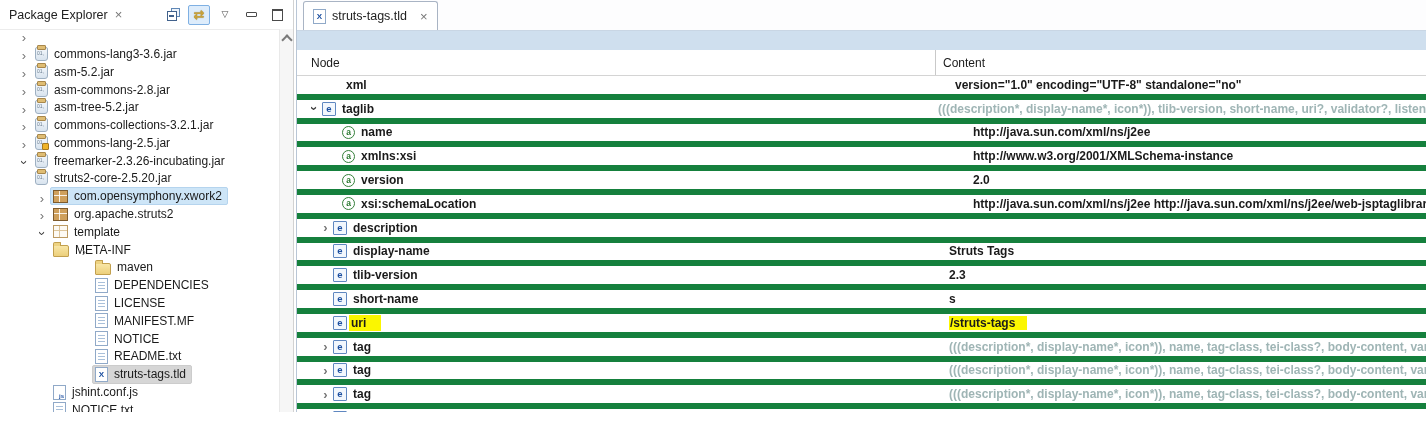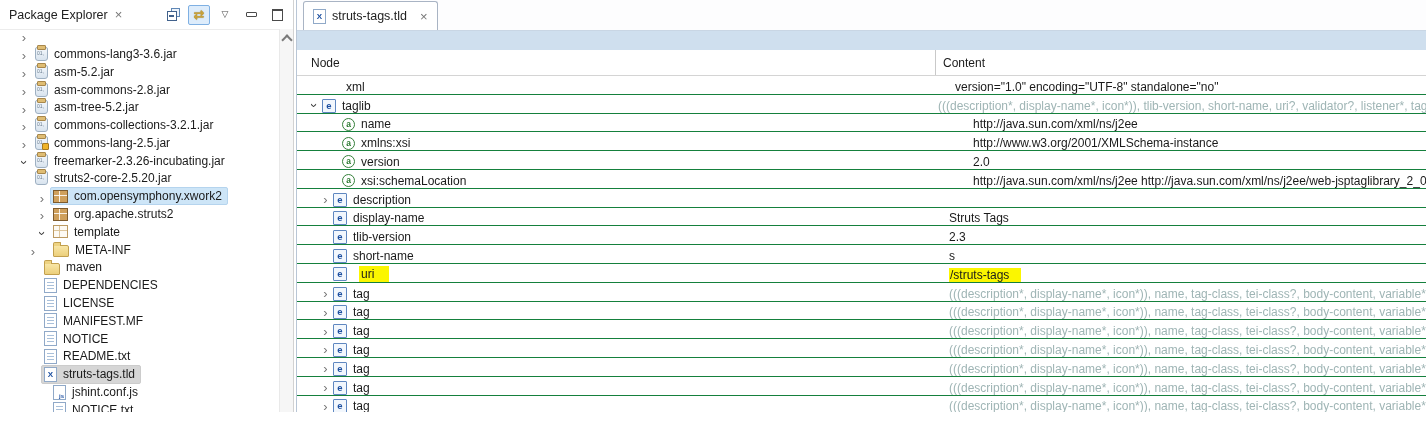--- a/index.html
+++ b/index.html
@@ -19,21 +19,21 @@
   .collapse-all-icon::before{content:"";position:absolute;right:0;top:0;width:7px;height:7px;border:1px solid #5f87b5;background:#eef4fb;}
   .collapse-all-icon::after{content:"";position:absolute;left:0;bottom:0;width:8px;height:8px;border:1px solid #41618c;
       background:linear-gradient(#41618c,#41618c) center/5px 2px no-repeat,#fff;}
   .link-with-editor-icon{font-size:13px;font-weight:bold;color:#c9a23a;line-height:1;text-shadow:0 0 1px #8a6d1c;}
   .view-menu-icon{font-size:9px;color:#4a4a4a;line-height:1;}
   .minimize-icon{width:9px;height:3px;border:1px solid #4a4a4a;border-radius:1px;}
   .maximize-icon{width:9px;height:9px;border:1px solid #4a4a4a;border-top-width:2px;}
 
   .pe-tree{position:absolute;left:0;right:13px;top:29px;bottom:0;overflow:hidden;}
   .trow{height:17.8px;display:flex;align-items:center;white-space:nowrap;}
-  .trow.lvl1{padding-left:16px;} .trow.lvl2{padding-left:34px;} .trow.lvl3{padding-left:25px;}
+  .trow.lvl1{padding-left:16px;} .trow.lvl2{padding-left:34px;} .trow.lvl3{padding-left:76px;}
   .chev{width:16px;flex:none;display:inline-flex;align-items:center;justify-content:center;color:#767676;font-size:13px;line-height:1;}
   .chev.collapsed::before{content:"›";}
   .chev.expanded::before{content:"›";display:inline-block;transform:rotate(90deg);color:#3c3c3c;}
   .chev.none::before{content:"";}
   .selwrap{display:inline-flex;align-items:center;gap:6px;padding:1px 5px 1px 2px;border-radius:2px;border:1px solid transparent;margin-top:32px;}
   .selwrap.active{background:var(--selection-active,#cde5f7);border-color:#b5d4ee;}
   .selwrap.inactive{background:var(--selection-inactive,#d6d6d6);border-color:#cccccc;}
 
   
   .icon{flex:none;position:relative;display:inline-block;}
@@ -69,27 +69,27 @@
   .ed{position:absolute;left:296px;top:0;right:0;bottom:0;background:#fff;border-left:1px solid #b9c6d6;}
   .ed-tabbar{height:30px;background:#fdfdfe;border-bottom:1px solid #c9d6e4;display:flex;align-items:flex-end;}
   .ed-tab{display:inline-flex;align-items:center;gap:6px;height:28px;margin-left:6px;padding:0 9px;
       background:#fff;border:1px solid #a9b4c4;border-bottom:none;border-radius:3px 3px 0 0;font-size:12.5px;color:#222;}
   .ed-band{height:19px;background:var(--editor-band,#cfdfee);}
 
   .tbl-head{height:25px;display:flex;align-items:flex-start;border-bottom:1px solid #d4d4d4;background:#fff;}
   .col-node-h{width:624px;flex:none;padding-left:14px;align-self:stretch;display:flex;align-items:center;}
   .col-content-h{flex:1;align-self:stretch;display:flex;align-items:center;border-left:1px solid #c9c9c9;padding-left:7px;}
 
-  .xrow{height:17.8px;display:flex;align-items:flex-end;border-bottom:1px solid #15803d;overflow:hidden;}
+  .xrow{height:17.8px;display:flex;align-items:center;border-bottom:6px solid #15803d;overflow:hidden;font-weight:bold;}
   .cell-node{width:624px;flex:none;display:flex;align-items:center;white-space:nowrap;overflow:hidden;gap:0;}
   .cell-content{flex:1;white-space:nowrap;overflow:hidden;padding-left:7px;}
   .ind-pi{padding-left:27px;} .ind-el{padding-left:10px;} .ind-attr{padding-left:45px;} .ind-child{padding-left:21px;}
   .xrow .chev{width:15px;}
   .nlabel{margin-left:6px;}
-  .nlabel.hl{background:var(--highlight-yellow,#fbf600);padding:1px 15px 1px 2px;margin-left:12px;}
+  .nlabel.hl{background:var(--highlight-yellow,#fbf600);padding:1px 15px 1px 2px;margin-left:2px;}
   .ccontent.muted{color:var(--muted-content-text,#9fb5b5);}
   .ccontent.hl{background:var(--highlight-yellow,#fbf600);padding:1px 12px 18px 1px;}
 
   .pi-icon{width:16px;text-align:center;font-size:9px;font-weight:bold;color:#a5680f;letter-spacing:-1px;}
   .element-icon{width:12px;height:12px;background:#f2f7fd;border:1px solid #5f87c0;border-radius:1px;
       text-align:center;line-height:11px;font-size:9.5px;font-weight:bold;color:#1c4fa0;}
   .element-icon::before{content:"e";}
   .attribute-icon{width:11px;height:11px;background:#fff;border:1px solid #35803a;border-radius:50%;
       text-align:center;line-height:10px;font-size:8.5px;font-weight:bold;color:#2a7a2f;}
   .attribute-icon::before{content:"a";}

